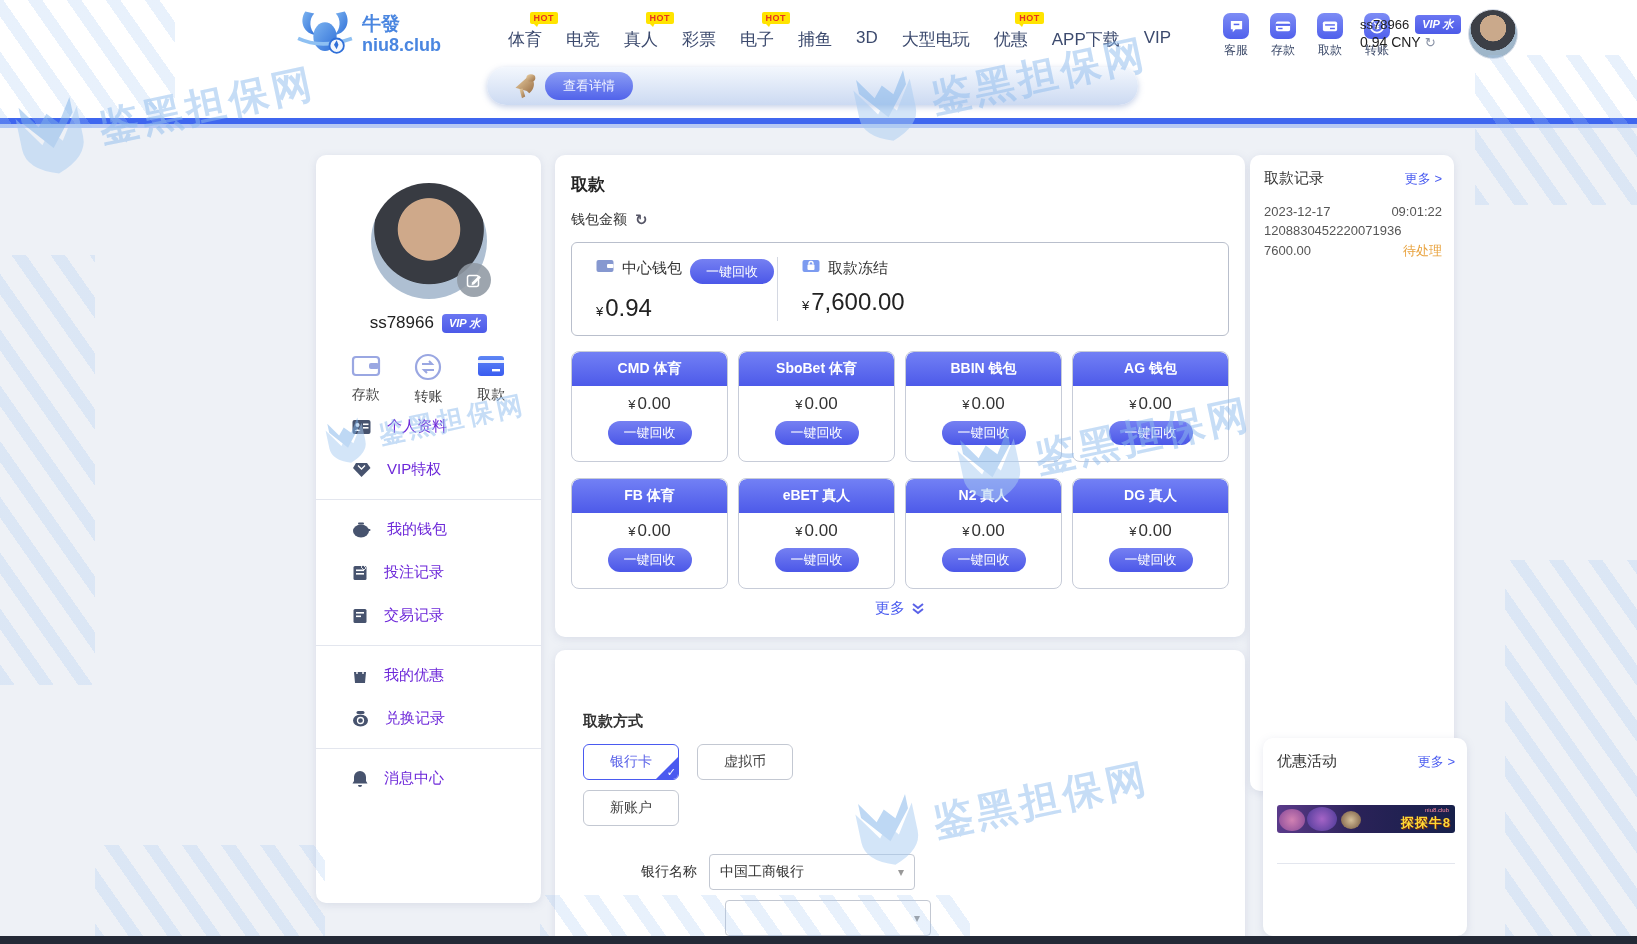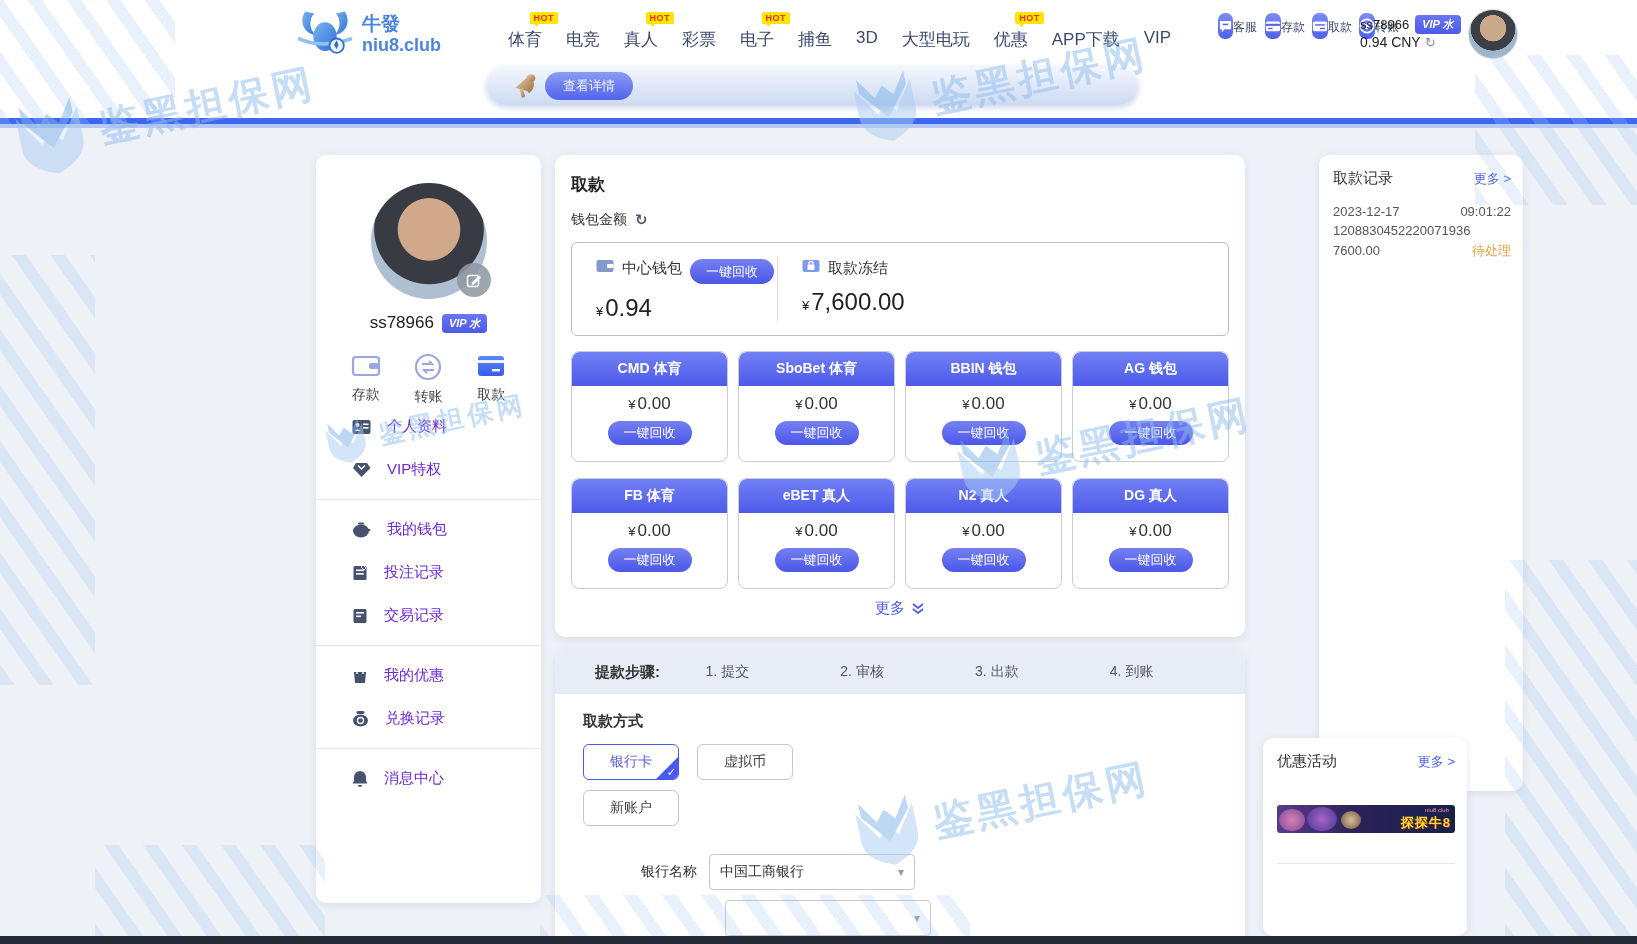--- a/index.html
+++ b/index.html
@@ -32,21 +32,21 @@
     border-right:2px solid transparent; border-top:4px solid #ffe400; }
 
   .marquee { position:absolute; left:487px; top:67px; width:651px; height:38px; border-radius:19px; z-index:11;
     background:linear-gradient(180deg,#f3f7fd,#ccdaf2); box-shadow:0 2px 6px rgba(90,120,190,.35);
     display:flex; align-items:center; padding:0 8px 0 26px; }
   .marquee-text { flex:1; text-align:right; color:#3b4fd8; font-size:15px; font-weight:bold; overflow:hidden; white-space:nowrap; }
   .marquee-btn { margin-left:6px; flex:0 0 auto; height:28px; padding:0 18px; border:none; border-radius:14px;
     background:linear-gradient(180deg,#8a9cf4,#5163ea); color:#eef1ff; font-size:13px; cursor:pointer; }
 
   .hactions { position:absolute; left:1218px; top:13px; display:flex; gap:11px; }
-  .haction { display:flex; flex-direction:row; align-items:center; width:36px; cursor:pointer; }
+  .haction { display:flex; flex-direction:column; align-items:center; width:36px; cursor:pointer; }
   .haction .ic { width:26px; height:26px; border-radius:7px; background:linear-gradient(180deg,#7d8cf5,#5060ec);
     display:flex; align-items:center; justify-content:center; color:#fff; }
   .haction .lb { font-size:12px; color:#3a4868; margin-top:3px; white-space:nowrap; }
 
   .userinfo { position:absolute; left:1360px; top:15px; }
   .userinfo .row1 { display:flex; align-items:center; gap:6px; }
   .uname { font-size:13px; color:#222; }
   .vip-badge { background:linear-gradient(180deg,#6a76f2,#4c5ae8); color:#fff; font-size:11px; font-weight:bold;
     font-style:italic; padding:2px 7px; border-radius:4px; white-space:nowrap; }
   .balance { margin-top:0; font-size:14px; color:#222; display:flex; align-items:center; gap:4px; }
@@ -112,21 +112,21 @@
   .opt .corner { position:absolute; right:0; bottom:0; width:0; height:0;
     border-left:22px solid transparent; border-bottom:22px solid #4a5af0; }
   .opt .ck { position:absolute; right:2px; bottom:0px; color:#fff; font-size:11px; }
   .form-row { position:absolute; left:86px; display:flex; align-items:center; gap:12px; }
   .form-lbl { font-size:14px; color:#333; }
   .select { width:206px; height:36px; border:1px solid #c3c8d2; border-radius:4px; background:#fff; display:flex;
     align-items:center; padding:0 10px; font-size:14px; color:#333; cursor:pointer; }
   .select .caret { margin-left:auto; color:#999; font-size:12px; }
 
   
-  .records { left:1319px; top:155px; width:204px; height:636px; padding:14px 12px 0 14px; }
+  .records { left:1250px; top:155px; width:204px; height:636px; padding:14px 12px 0 14px; }
   .panel-head { display:flex; align-items:baseline; justify-content:space-between; }
   .panel-title { font-size:15px; color:#333; }
   .more-link { font-size:13px; color:#4a5cf0; cursor:pointer; white-space:nowrap; }
   .rec { margin-top:14px; font-size:13px; color:#555; line-height:19px; }
   .rec .r { display:flex; justify-content:space-between; }
   .status-orange { color:#e8a23d; }
 
   .promos { left:1263px; top:738px; width:204px; height:198px; padding:14px 12px 0 14px; border-radius:10px; }
   .banner { margin-top:34px; width:178px; height:28px; border-radius:3px; position:relative; overflow:hidden; cursor:pointer;
     background:linear-gradient(90deg,#5a3a8a,#2a2258 45%,#17204a); }
@@ -468,29 +468,20 @@
     <div class="more-row">
       <span>更多</span>
       <svg width="14" height="14" viewBox="0 0 14 14">
         <path d="M2 2 L7 6 L12 2" stroke="#5a62e8" stroke-width="2" fill="none"></path>
         <path d="M2 7 L7 11 L12 7" stroke="#5a62e8" stroke-width="2" fill="none"></path>
         </svg>
     </div>
   </section>
 
   <section class="card main2">
-    <div class="steps-bar">
-      <span class="steps-lbl">提款步骤:</span>
-      <div class="steps-items">
-        <span>1. 提交</span>
-        <span>2. 审核</span>
-        <span>3. 出款</span>
-        <span>4. 到账</span>
-      </div>
-    </div>
     <div class="method-title">取款方式</div>
 
     <button class="opt sel" style="left:28px; top:94px;">
       <span>银行卡</span>
       <span class="corner"></span>
       <span class="ck">✓</span>
     </button>
     <button class="opt" style="left:142px; top:94px;">
       <span>虚拟币</span>
     </button>

